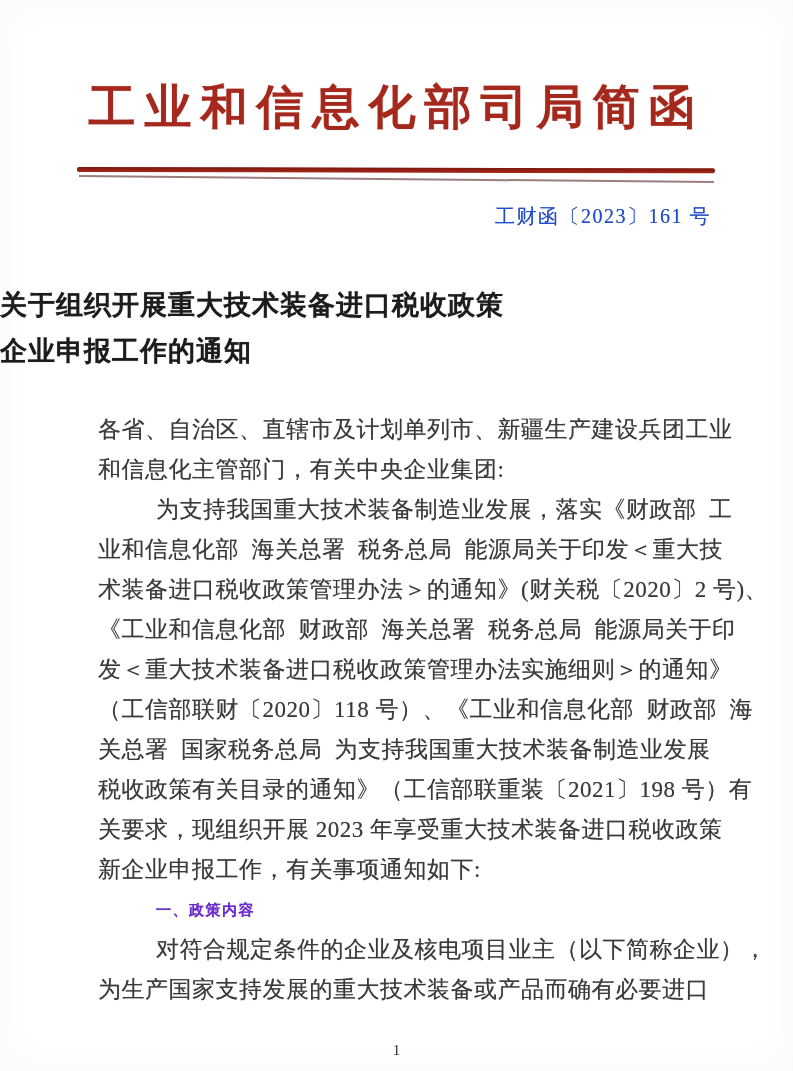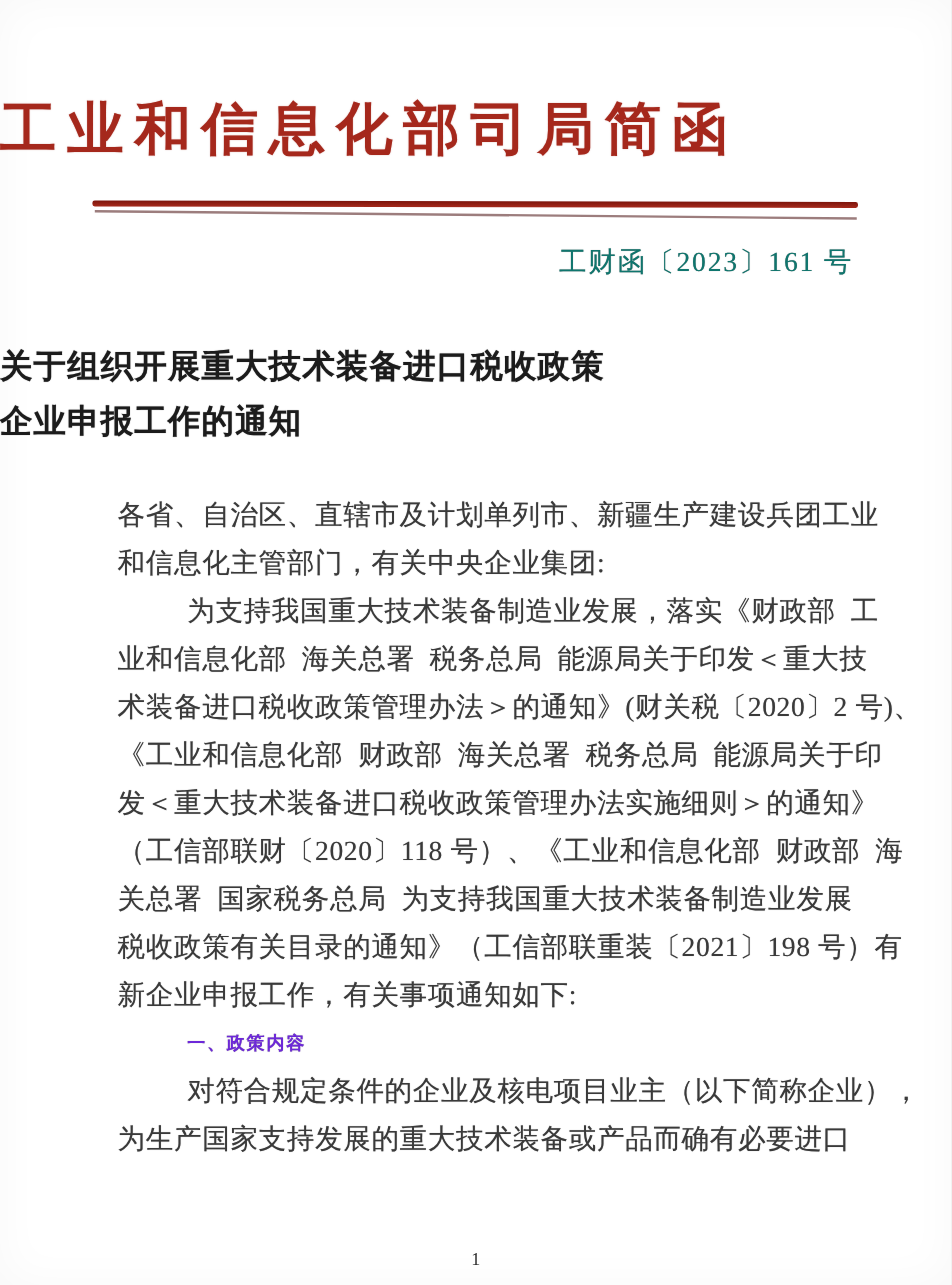--- a/index.html
+++ b/index.html
@@ -9,20 +9,21 @@
     height: 1071px;
     background: #ffffff;
     overflow: hidden;
     font-family: "Liberation Serif", serif;
     box-shadow: inset 0 0 40px rgba(0,0,0,0.03);
   }
   .masthead {
     position: absolute;
     top: 76px; left: 0;
     width: 100%;
+    text-align: center;
     font-size: 47px;
     font-weight: bold;
     letter-spacing: 9px;
     color: #a5281c;
     text-shadow: 0 0 1px rgba(150, 30, 20, 0.5);
     white-space: nowrap;
   }
   .rule-thick {
     position: absolute;
     left: 77px; top: 167px;
@@ -36,23 +37,23 @@
     position: absolute;
     left: 79px; top: 175px;
     width: 635px; height: 2px;
     background: #9c7d7d;
     transform: rotate(0.55deg);
     transform-origin: left center;
   }
   .doc-number {
     position: absolute;
     top: 203px; right: 82px;
-    font-size: 23px;
+    font-size: 20px;
     letter-spacing: 1.5px;
-    color: #0f766e;
+    color: #1d4ed8;
     text-shadow: 0 0 0.6px rgba(0,0,0,0.5);
     white-space: pre;
   }
   .title-block {
     position: absolute;
     top: 282px; left: 0;
     width: 100%;
     font-weight: bold;
     font-size: 27px;
     line-height: 46px;
@@ -108,20 +109,21 @@
     <div class="line">各省、自治区、直辖市及计划单列市、新疆生产建设兵团工业</div>
     <div class="line">和信息化主管部门，有关中央企业集团:</div>
     <div class="line indent">为支持我国重大技术装备制造业发展，落实《财政部  工</div>
     <div class="line">业和信息化部  海关总署  税务总局  能源局关于印发＜重大技</div>
     <div class="line">术装备进口税收政策管理办法＞的通知》(财关税〔2020〕2 号)、</div>
     <div class="line">《工业和信息化部  财政部  海关总署  税务总局  能源局关于印</div>
     <div class="line">发＜重大技术装备进口税收政策管理办法实施细则＞的通知》</div>
     <div class="line">（工信部联财〔2020〕118 号）、《工业和信息化部  财政部  海</div>
     <div class="line">关总署  国家税务总局  为支持我国重大技术装备制造业发展</div>
     <div class="line">税收政策有关目录的通知》（工信部联重装〔2021〕198 号）有</div>
+    <div class="line">关要求，现组织开展 2023 年享受重大技术装备进口税收政策</div>
     <div class="line">新企业申报工作，有关事项通知如下:</div>
     <div class="line indent heading">一、政策内容</div>
     <div class="line indent">对符合规定条件的企业及核电项目业主（以下简称企业），</div>
     <div class="line">为生产国家支持发展的重大技术装备或产品而确有必要进口</div>
   </div>
 
   <div class="page-number">1</div>
 
 </div>
 

